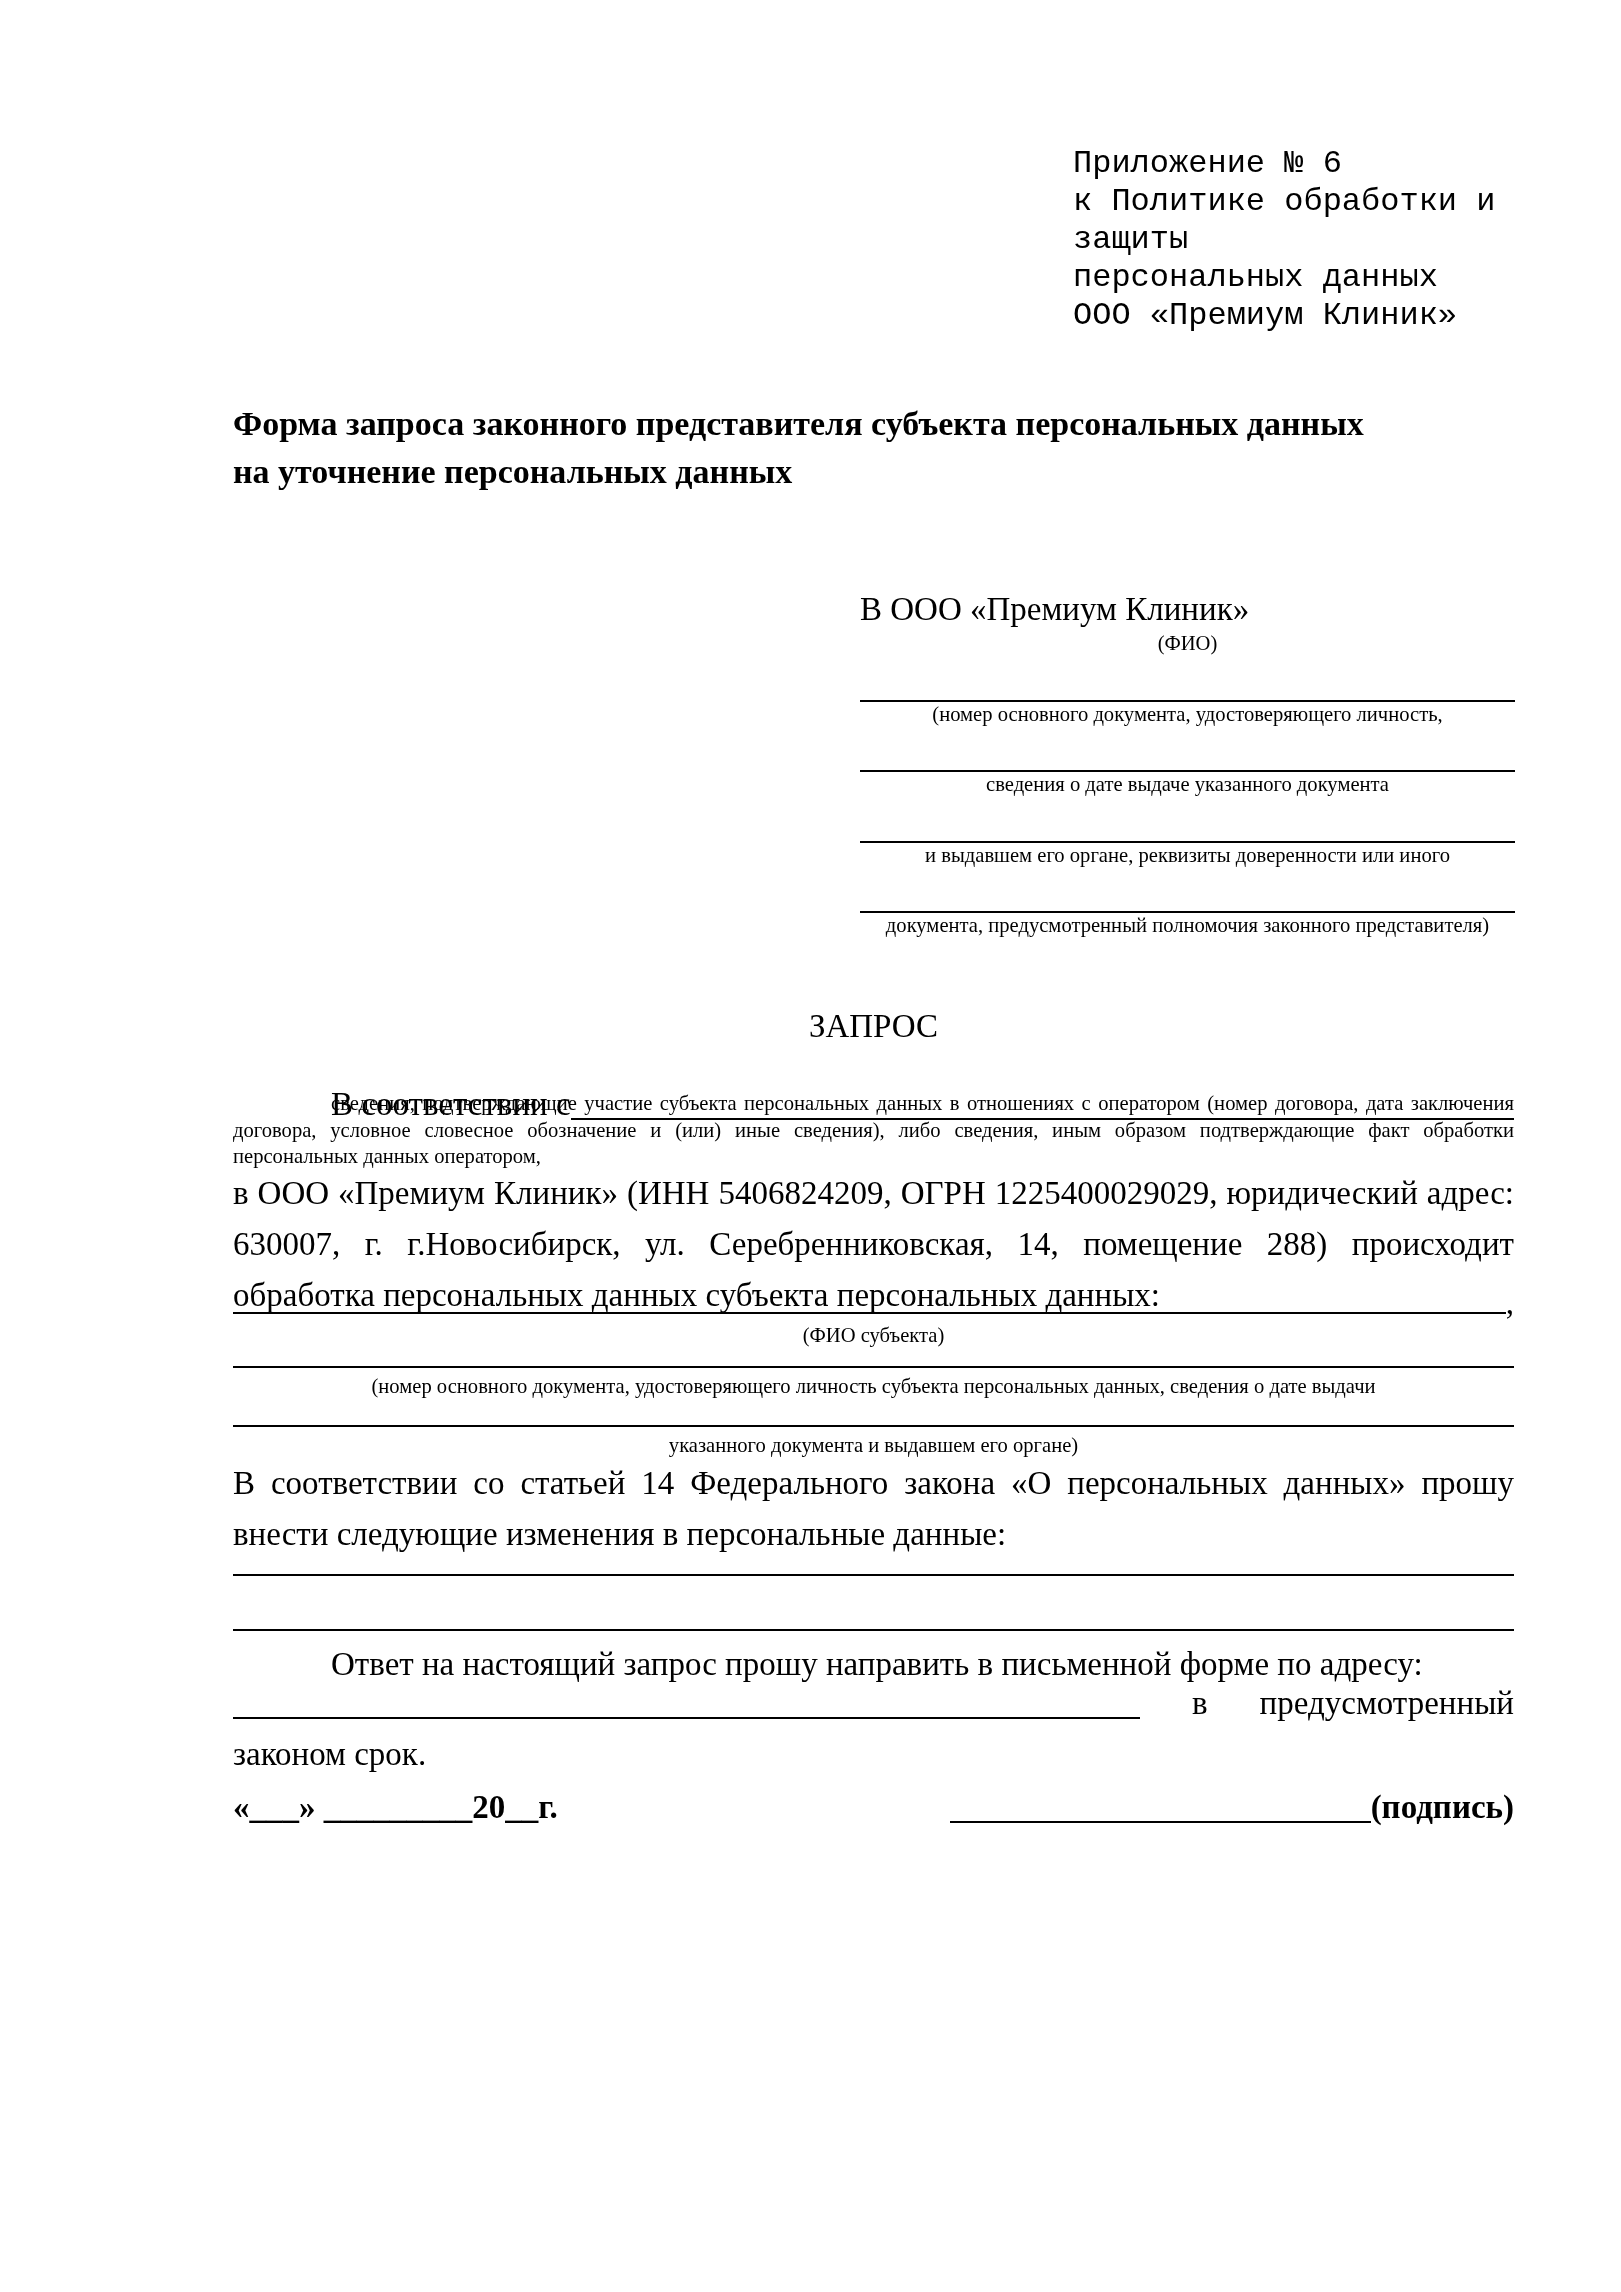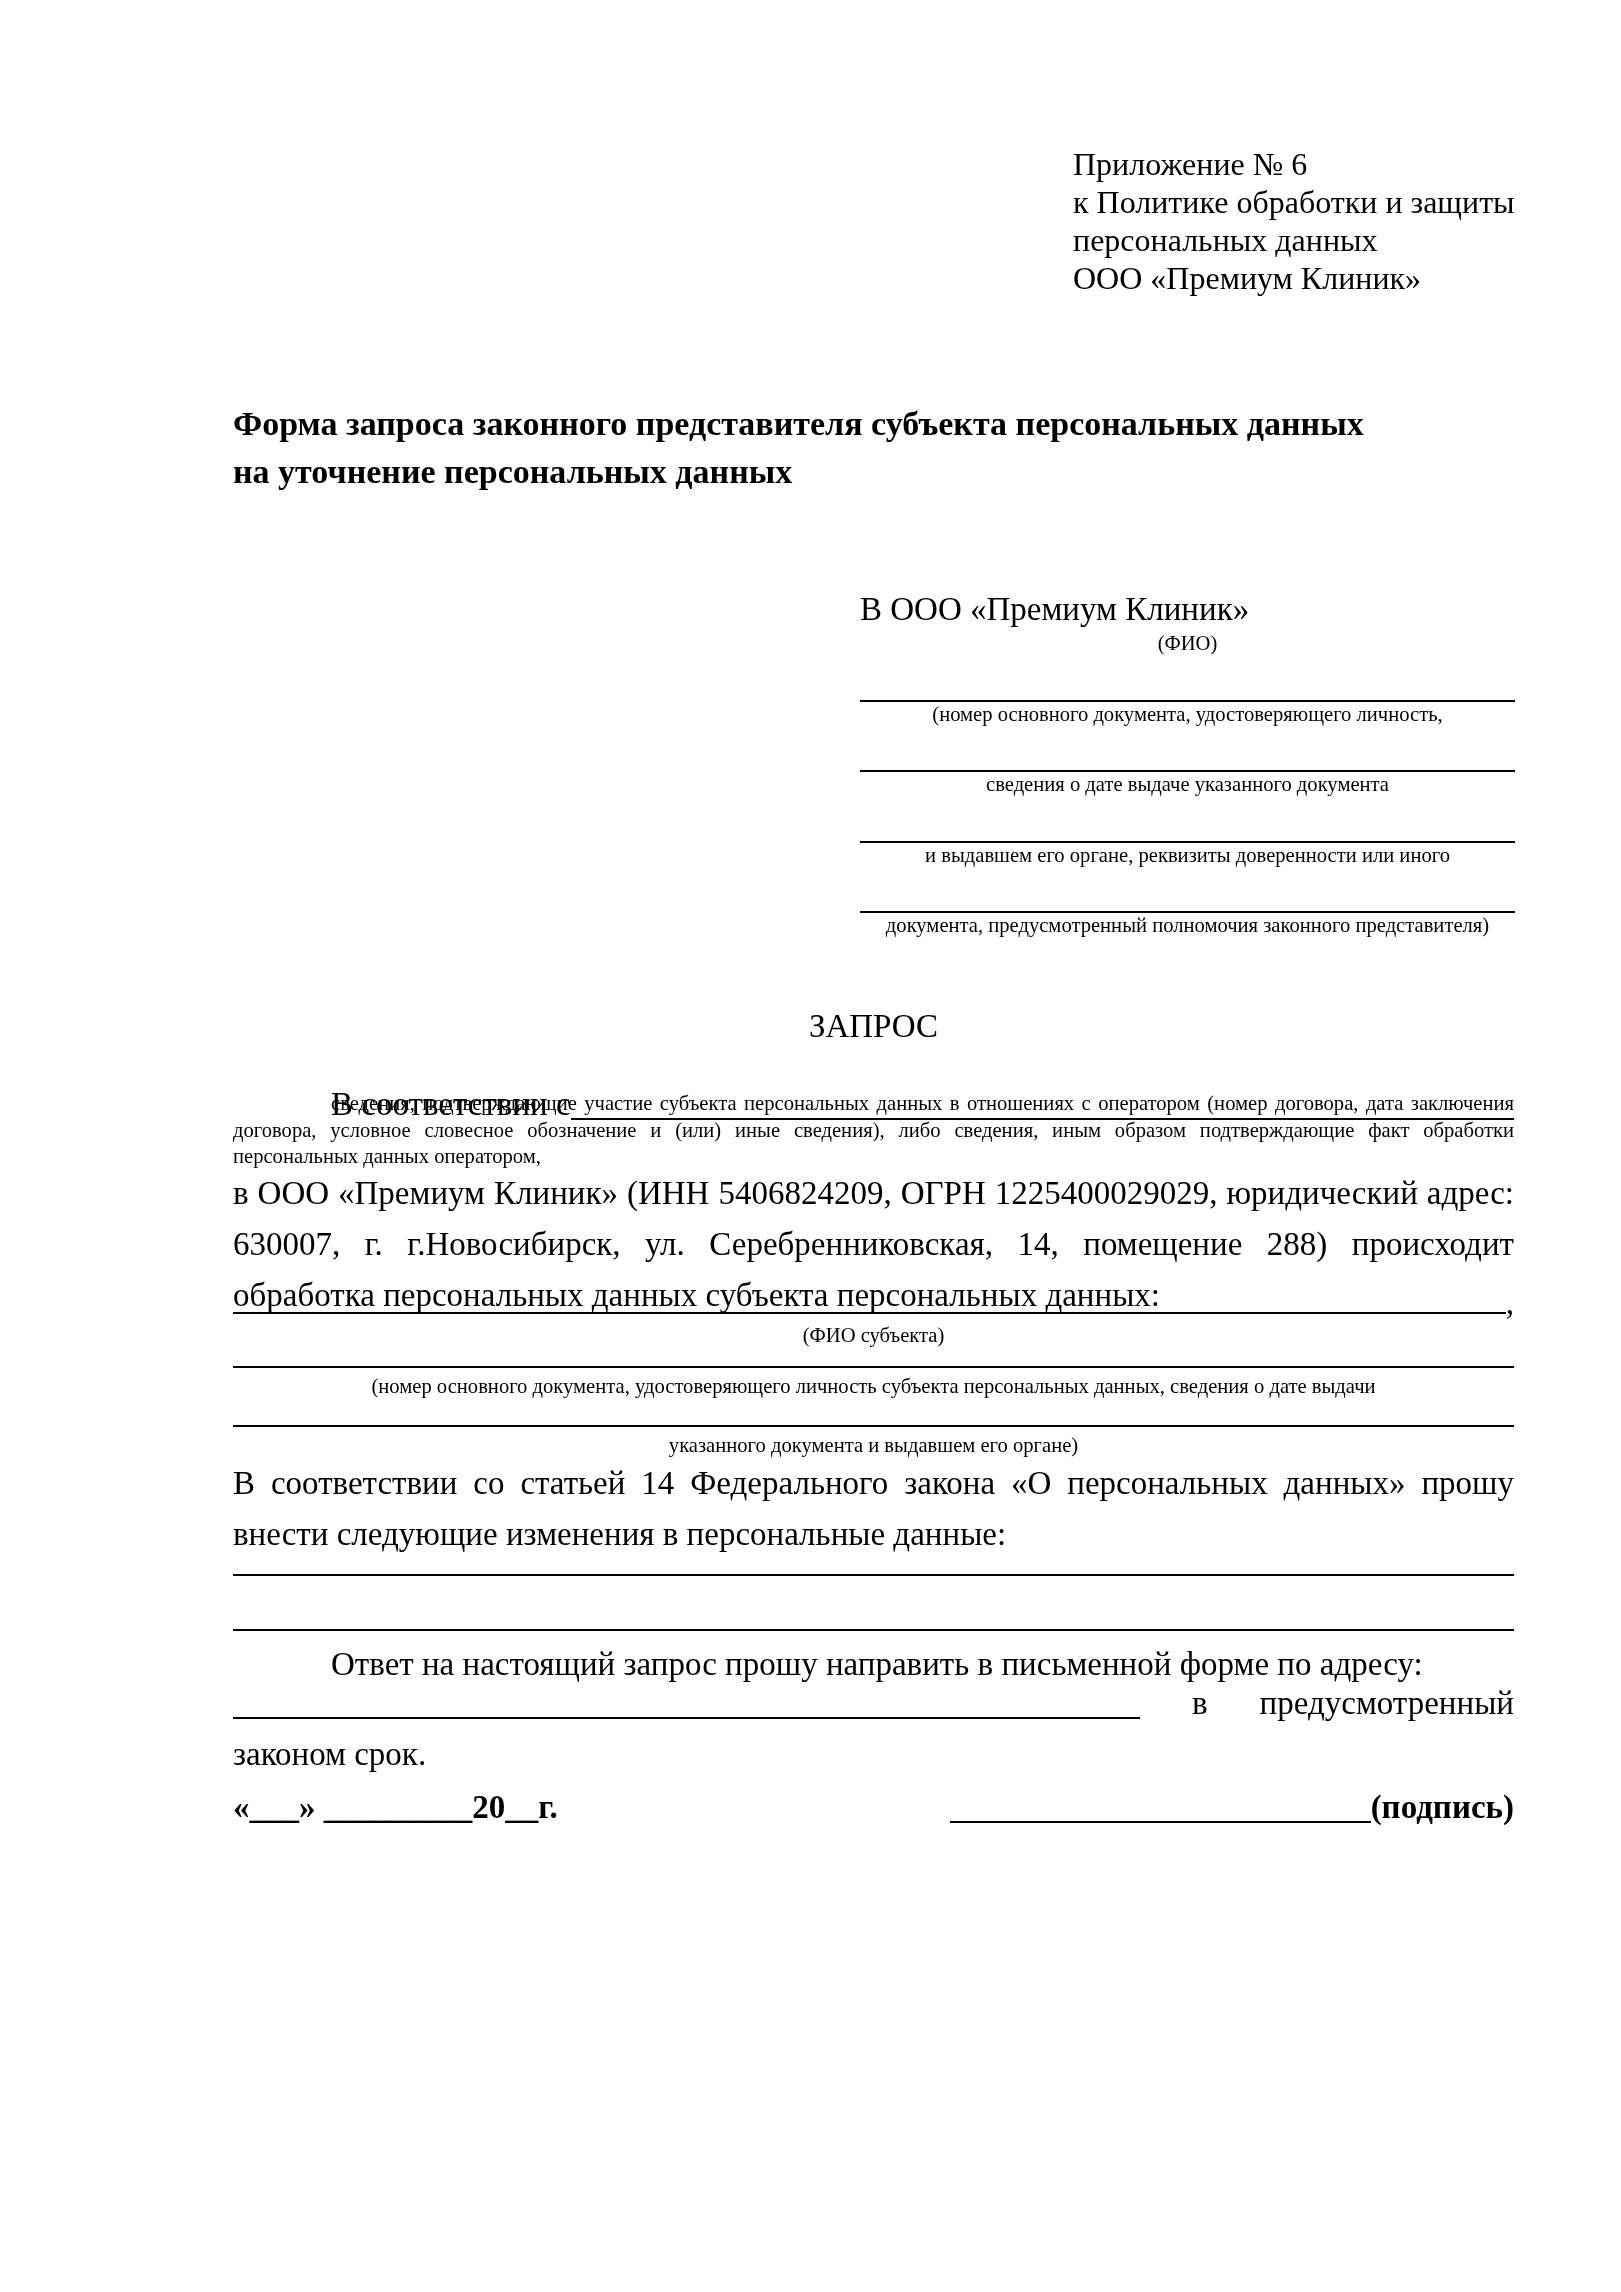--- a/index.html
+++ b/index.html
@@ -12,21 +12,21 @@
     color:#000;
     overflow:hidden;
   }
   .abs{position:absolute;}
   .body-text{font-size:33px;line-height:51px;}
   .caption{font-size:20.6px;line-height:25.5px;text-align:center;}
   .line{border-bottom:2px solid #000;}
   .justify{text-align:justify;}
 
   
-  .appendix{left:1073px;top:145px;width:461px;font-size:32px;line-height:38px;}
+  .appendix{left:1073px;top:145px;width:461px;font-size:32px;line-height:38px;font-family:Liberation Mono, monospace;}
 
   
   .title{left:233px;top:400px;width:1281px;font-size:34px;line-height:48px;font-weight:bold;text-align:left;}
 
   
   .addressee{left:860px;top:588px;width:655px;font-size:33px;line-height:43px;}
   .from-row{display:flex;align-items:flex-end;}
   .from-row .line{flex:1;margin-bottom:4.9px;}
   .field-gap{height:43px;}
 

